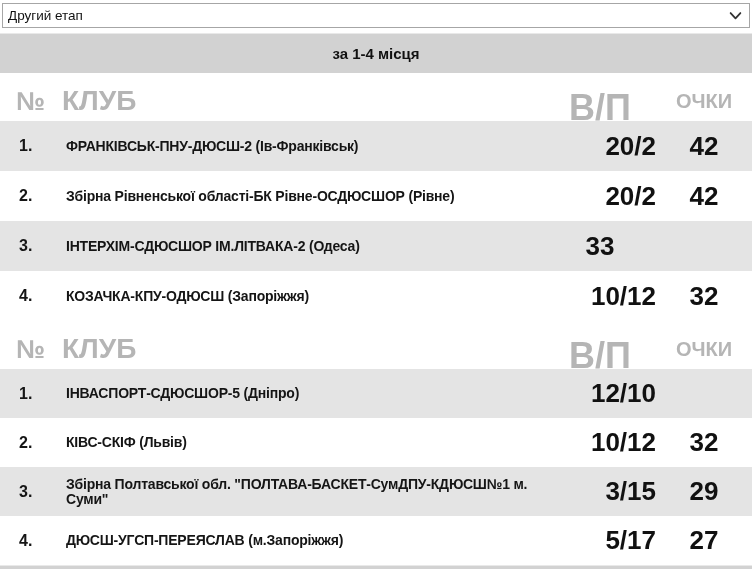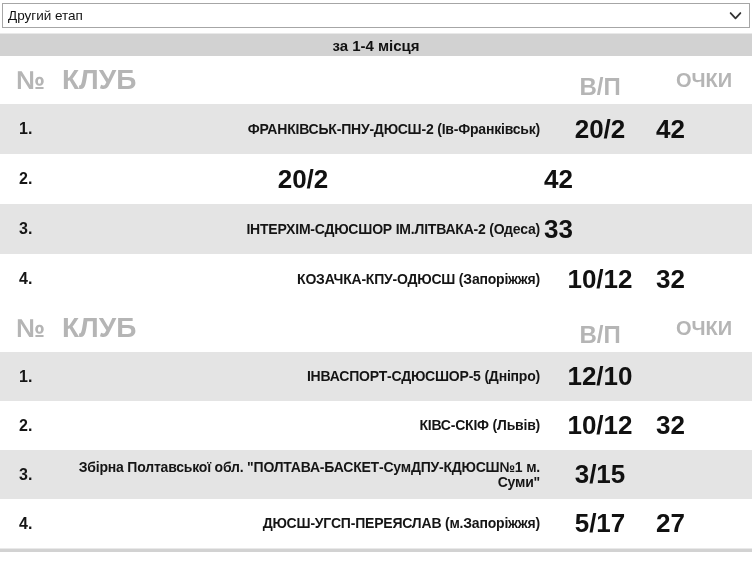--- a/index.html
+++ b/index.html
@@ -14,45 +14,45 @@
     display: flex; align-items: center;
     padding: 0 24px 0 5px;
     font-size: 13.5px; color: #111; cursor: default;
   }
   .chevron { position: absolute; right: 8px; top: 6px; width: 13px; height: 13px; }
 
   .gap { height: 5px; background: #ffffff; }
 
   
   .section-bar {
-    height: 23px; background: #d2d2d2;
+    height: 40px; background: #d2d2d2;
     display: flex; align-items: center; justify-content: center;
     font-size: 15px; font-weight: bold; color: #111;
     border-top: 1px solid #e9e9e9;
   }
 
   
   .grid {
     display: grid;
     grid-template-columns: 62px 1fr 112px 96px;
     align-items: center; width: 100%;
   }
   .col-header { height: 48px; background: #ffffff; color: #b5b5b5; font-weight: bold; }
   .col-header .c-num   { font-size: 26px; padding-left: 16px; }
   .col-header .c-club  { font-size: 28px; text-align: left; }
-  .col-header .c-wl    { font-size: 24px; text-align: center; margin-top: 14px; }
+  .col-header .c-wl    { font-size: 36px; text-align: center; margin-top: 14px; }
   .col-header .c-pts   { font-size: 20px; text-align: center; }
 
   .row { height: 50px; background: #ffffff; }
   .row.stripe { background: #e4e4e4; }
   .row .r-num  { font-size: 16px; font-weight: bold; color: #151515; padding-left: 19px; }
-  .row .r-club { font-size: 14px; font-weight: bold; color: #151515; text-align: right;
+  .row .r-club { font-size: 14px; font-weight: bold; color: #151515; text-align: left;
                  letter-spacing: -0.2px; line-height: 1.05; padding: 0 4px; }
-  .row .r-wl   { font-size: 26px; font-weight: bold; color: #111; text-align: center; }
-  .row .r-pts  { font-size: 26px; font-weight: bold; color: #111; }
+  .row .r-wl   { font-size: 26px; font-weight: bold; color: #111; text-align: right; }
+  .row .r-pts  { font-size: 26px; font-weight: bold; color: #111; text-align: center; }
 
   .t2 .row { height: 49px; }
 
   .bottom-strip { height: 4px; background: #d2d2d2; border-top: 1px solid #e9e9e9; }
 </style>
 </head>
 <body>
 
 <div class="select-wrap">
   <div class="stage-select">
@@ -77,20 +77,21 @@
   </div>
 
   <div class="grid row stripe">
     <div class="r-num">1.</div>
     <div class="r-club">ФРАНКІВСЬК-ПНУ-ДЮСШ-2 (Ів-Франківськ)</div>
     <div class="r-wl">20/2</div>
     <div class="r-pts">42</div>
   </div>
   <div class="grid row">
     <div class="r-num">2.</div>
+    <div class="r-club">Збірна Рівненської області-БК Рівне-ОСДЮСШОР (Рівне)</div>
     <div class="r-wl">20/2</div>
     <div class="r-pts">42</div>
   </div>
   <div class="grid row stripe">
     <div class="r-num">3.</div>
     <div class="r-club">ІНТЕРХІМ-СДЮСШОР ІМ.ЛІТВАКА-2 (Одеса)</div>
     <div class="r-pts">33</div>
   </div>
   <div class="grid row">
     <div class="r-num">4.</div>
@@ -116,20 +117,21 @@
   <div class="grid row">
     <div class="r-num">2.</div>
     <div class="r-club">КІВС-СКІФ (Львів)</div>
     <div class="r-wl">10/12</div>
     <div class="r-pts">32</div>
   </div>
   <div class="grid row stripe">
     <div class="r-num">3.</div>
     <div class="r-club">Збірна Полтавської обл. "ПОЛТАВА-БАСКЕТ-СумДПУ-КДЮСШ№1 м. Суми"</div>
     <div class="r-wl">3/15</div>
+    <div class="r-pts">29</div>
   </div>
   <div class="grid row">
     <div class="r-num">4.</div>
     <div class="r-club">ДЮСШ-УГСП-ПЕРЕЯСЛАВ (м.Запоріжжя)</div>
     <div class="r-wl">5/17</div>
     <div class="r-pts">27</div>
   </div>
 </div>
 
 <div class="bottom-strip"></div>

